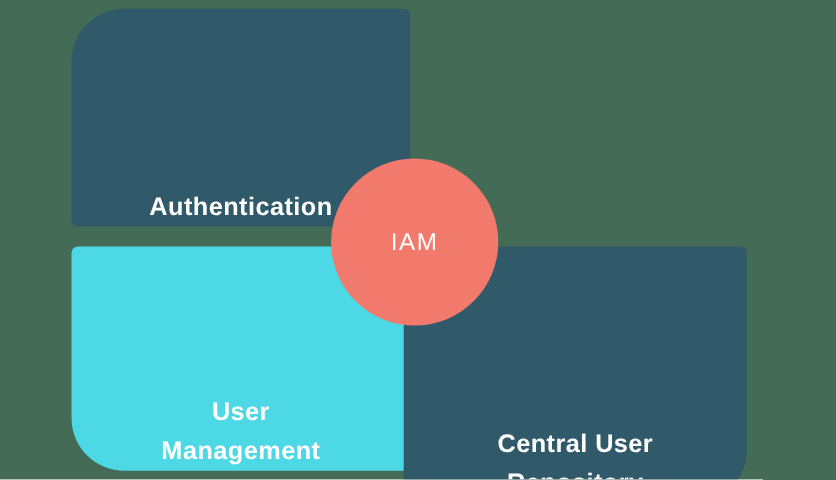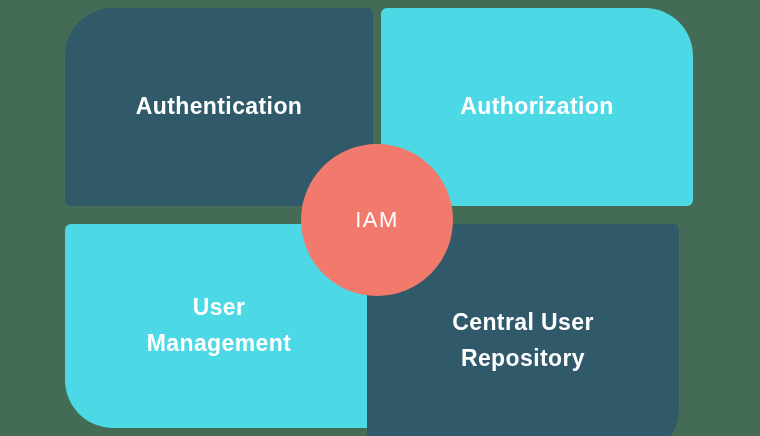--- a/index.html
+++ b/index.html
@@ -13,21 +13,21 @@
     position: relative;
     width: 760px;
     height: 436px;
     background: var(--bg-green, #446B55);
     overflow: hidden;
   }
 
   .quadrant {
     position: absolute;
     display: flex;
-    align-items: center;
+    align-items: flex-end;
     justify-content: center;
     text-align: center;
   }
 
   .quadrant .label {
     color: var(--text-white, #FFFFFF);
     font-size: 23px;
     font-weight: bold;
     letter-spacing: 0.4px;
     line-height: 1.55;
@@ -82,23 +82,20 @@
 </style>
 </head>
 <body>
 
 <div class="canvas">
 
   <div class="quadrant q-top-left">
     <span class="label">Authentication</span>
   </div>
 
-  <div class="quadrant q-top-right">
-    <span class="label">Authorization</span>
-  </div>
 
   <div class="quadrant q-bottom-left">
     <span class="label">User Management</span>
   </div>
 
   <div class="quadrant q-bottom-right">
     <span class="label">Central User Repository</span>
   </div>
 
   <div class="center-circle">

